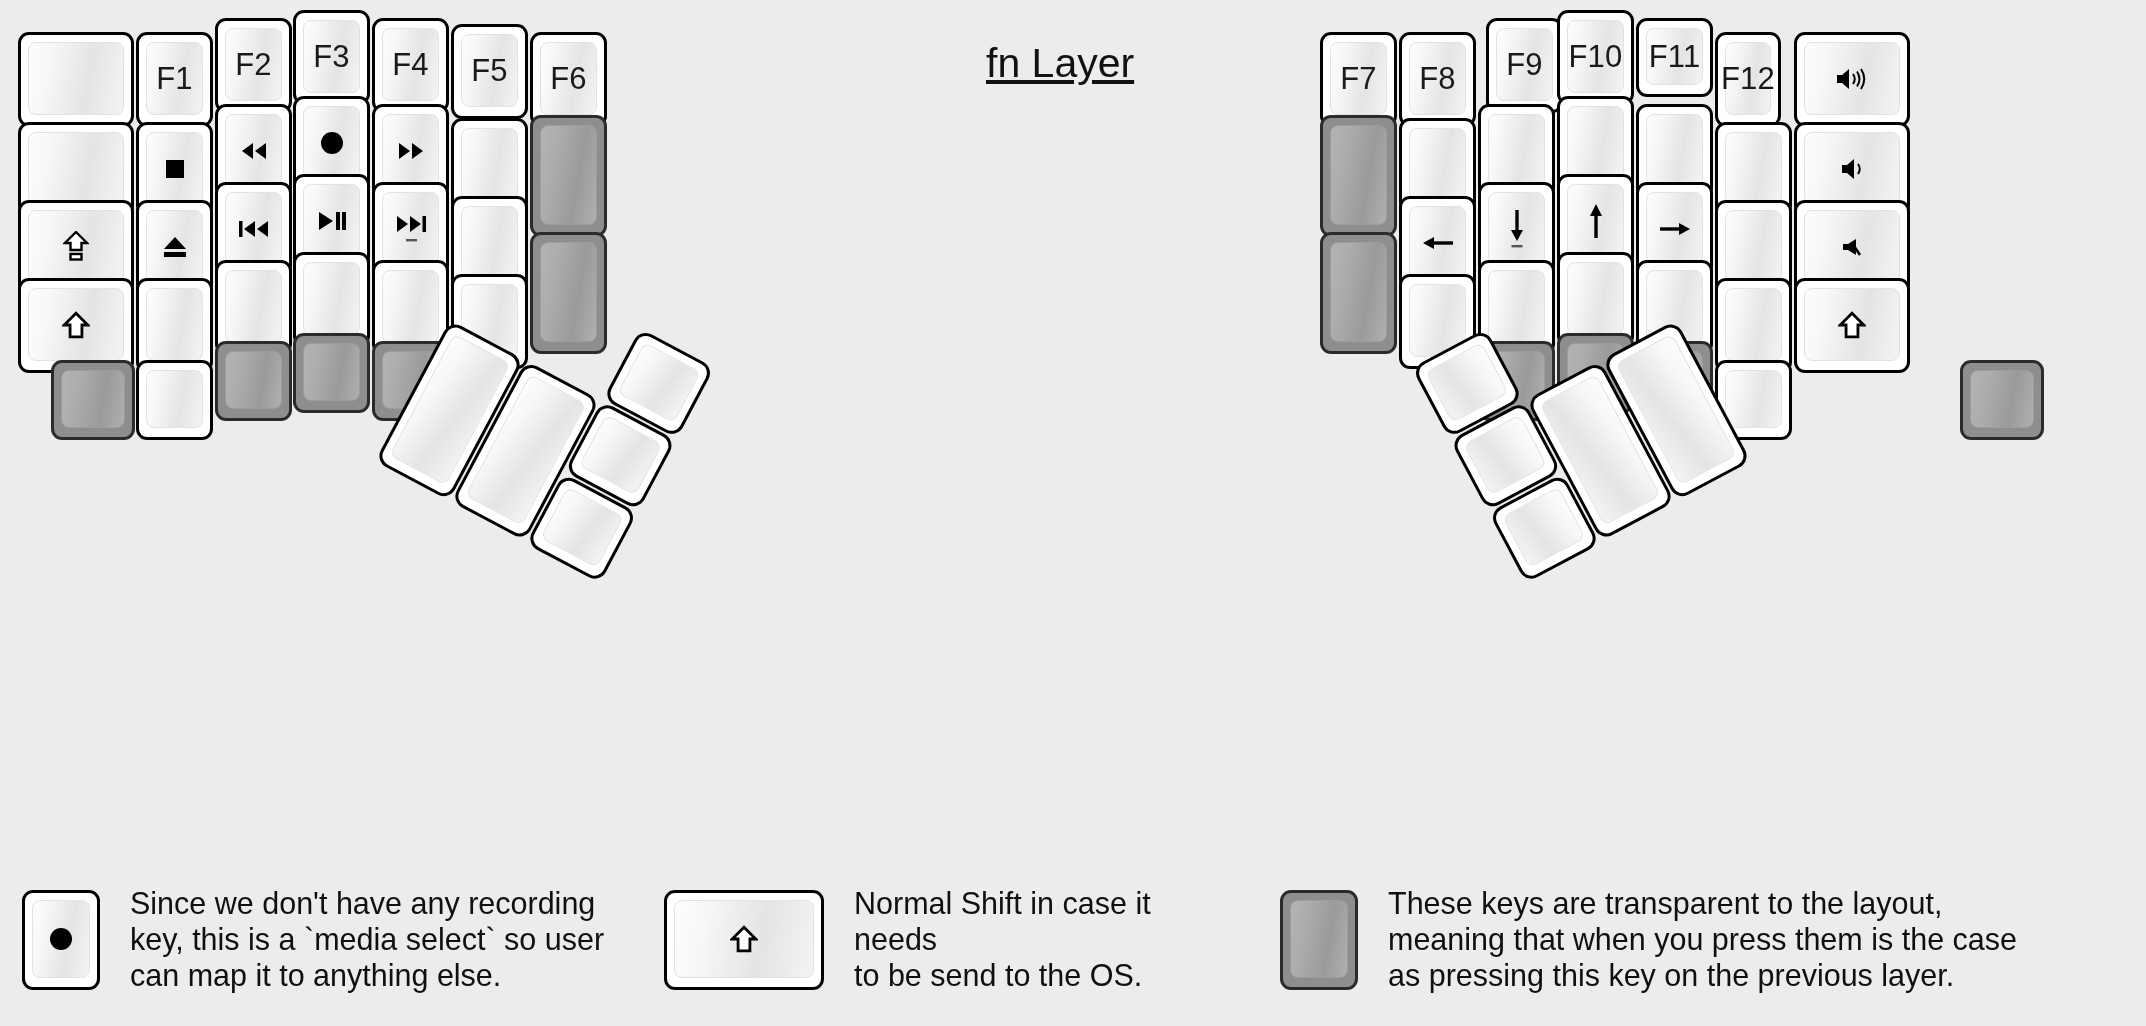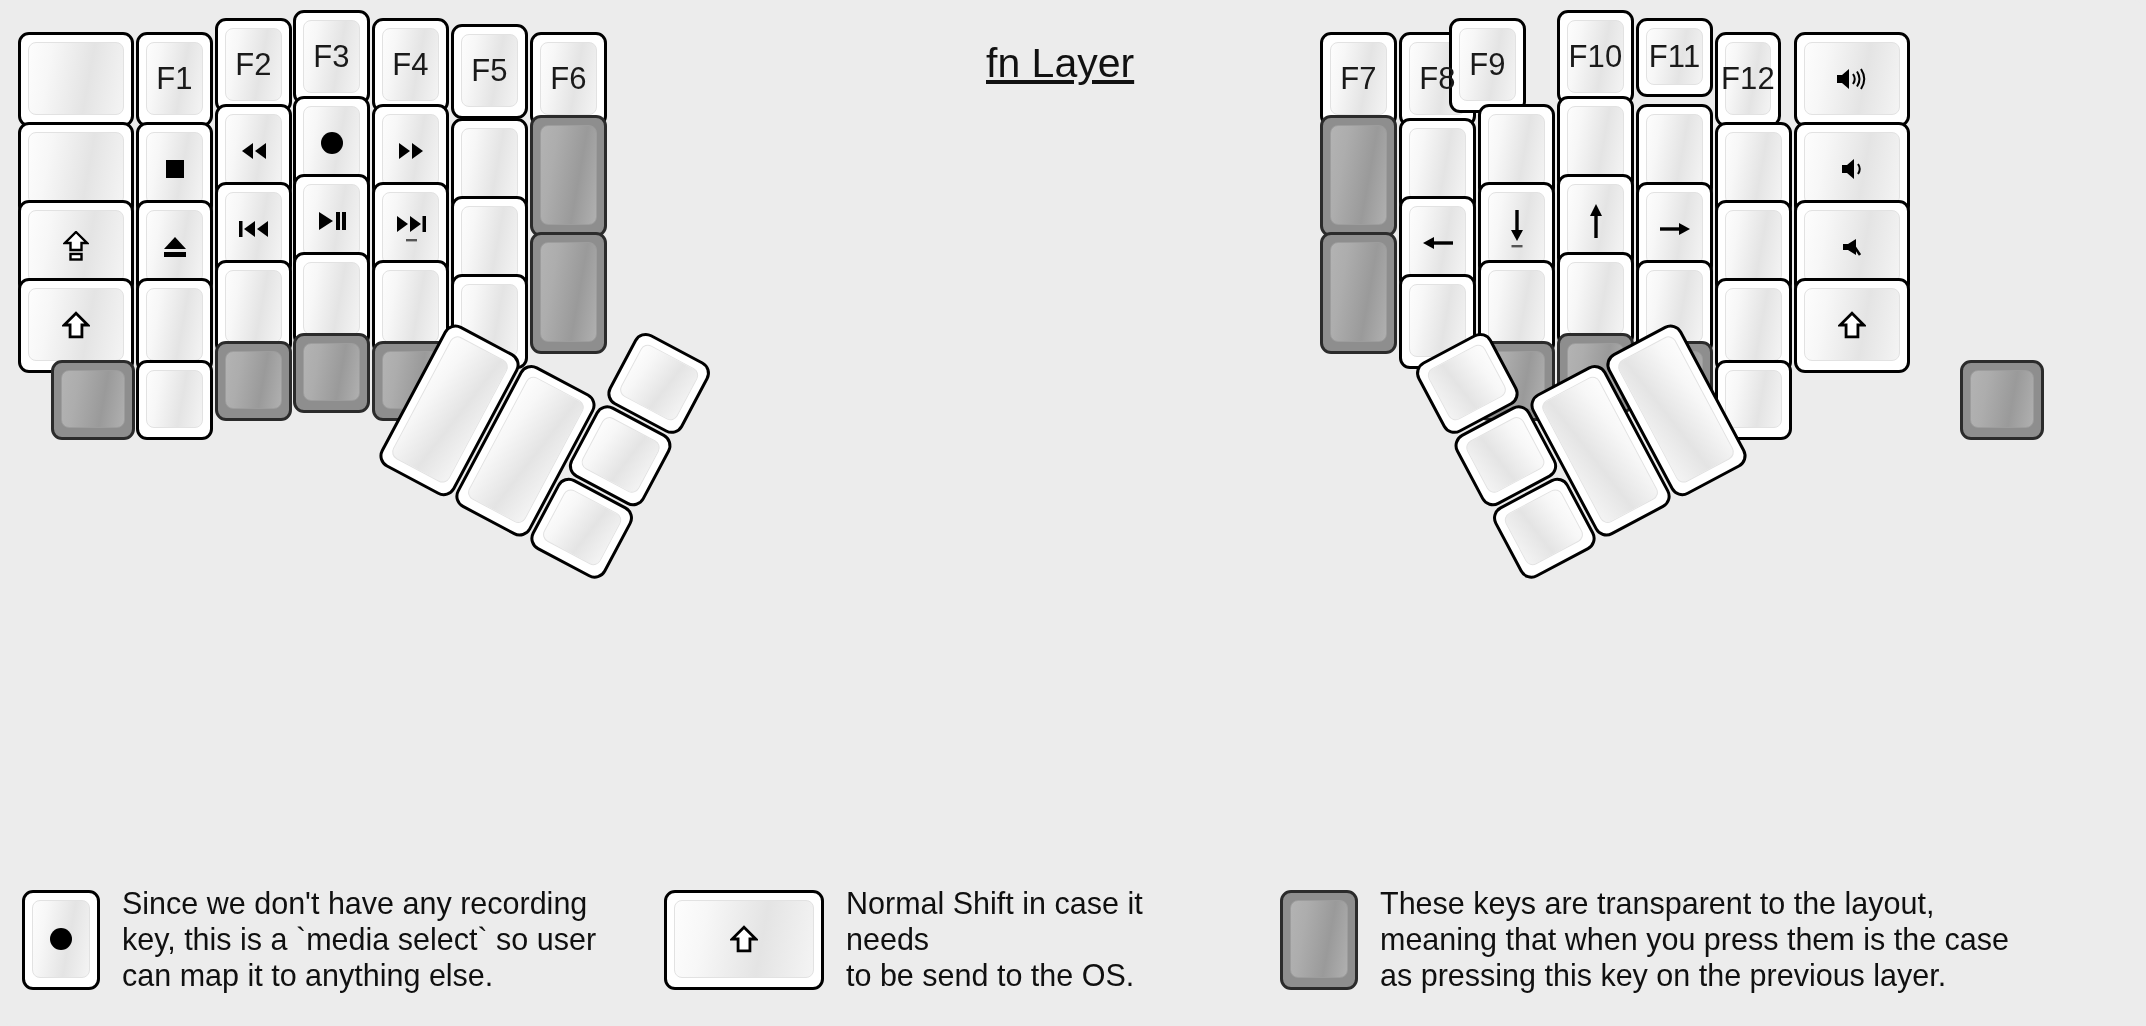--- a/index.html
+++ b/index.html
@@ -79,21 +79,21 @@
   }
   .note .swatch {
     position: relative;
     flex: 0 0 auto;
   }
   .note .txt {
     font-size: 30.5px;
     line-height: 1.175;
     color: #101010;
     white-space: pre-line;
-    margin-left: 22px;
+    margin-left: 30px;
   }
 </style>
 </head>
 <body>
 
 <div id="root">
 
   <div id="title">fn Layer</div>
 
   <div>
@@ -311,21 +311,21 @@
         <svg class="ico" width="34" height="20" viewBox="0 0 34 20">
           <path d="M32 10 L8 10" stroke="#000" stroke-width="3.4"></path>
           <path d="M2 10 L13 4 L13 16 Z" fill="#000"></path>
           </svg>
       </div>
       </div>
     <div class="key" style="left:1399px;top:274px;width:77px;height:95px">
       <div class="cap"></div>
       </div>
 
-    <div class="key" style="left:1449px;top:18px;width:77px;height:95px">
+    <div class="key" style="left:1486px;top:18px;width:77px;height:95px">
       <div class="cap">
           <span class="legend">F9</span>
         </div>
       </div>
     <div class="key" style="left:1478px;top:104px;width:77px;height:95px">
       <div class="cap"></div>
       </div>
     <div class="key" style="left:1478px;top:182px;width:77px;height:95px">
       <div class="cap">
         <svg class="ico" width="24" height="42" viewBox="0 0 24 42">

